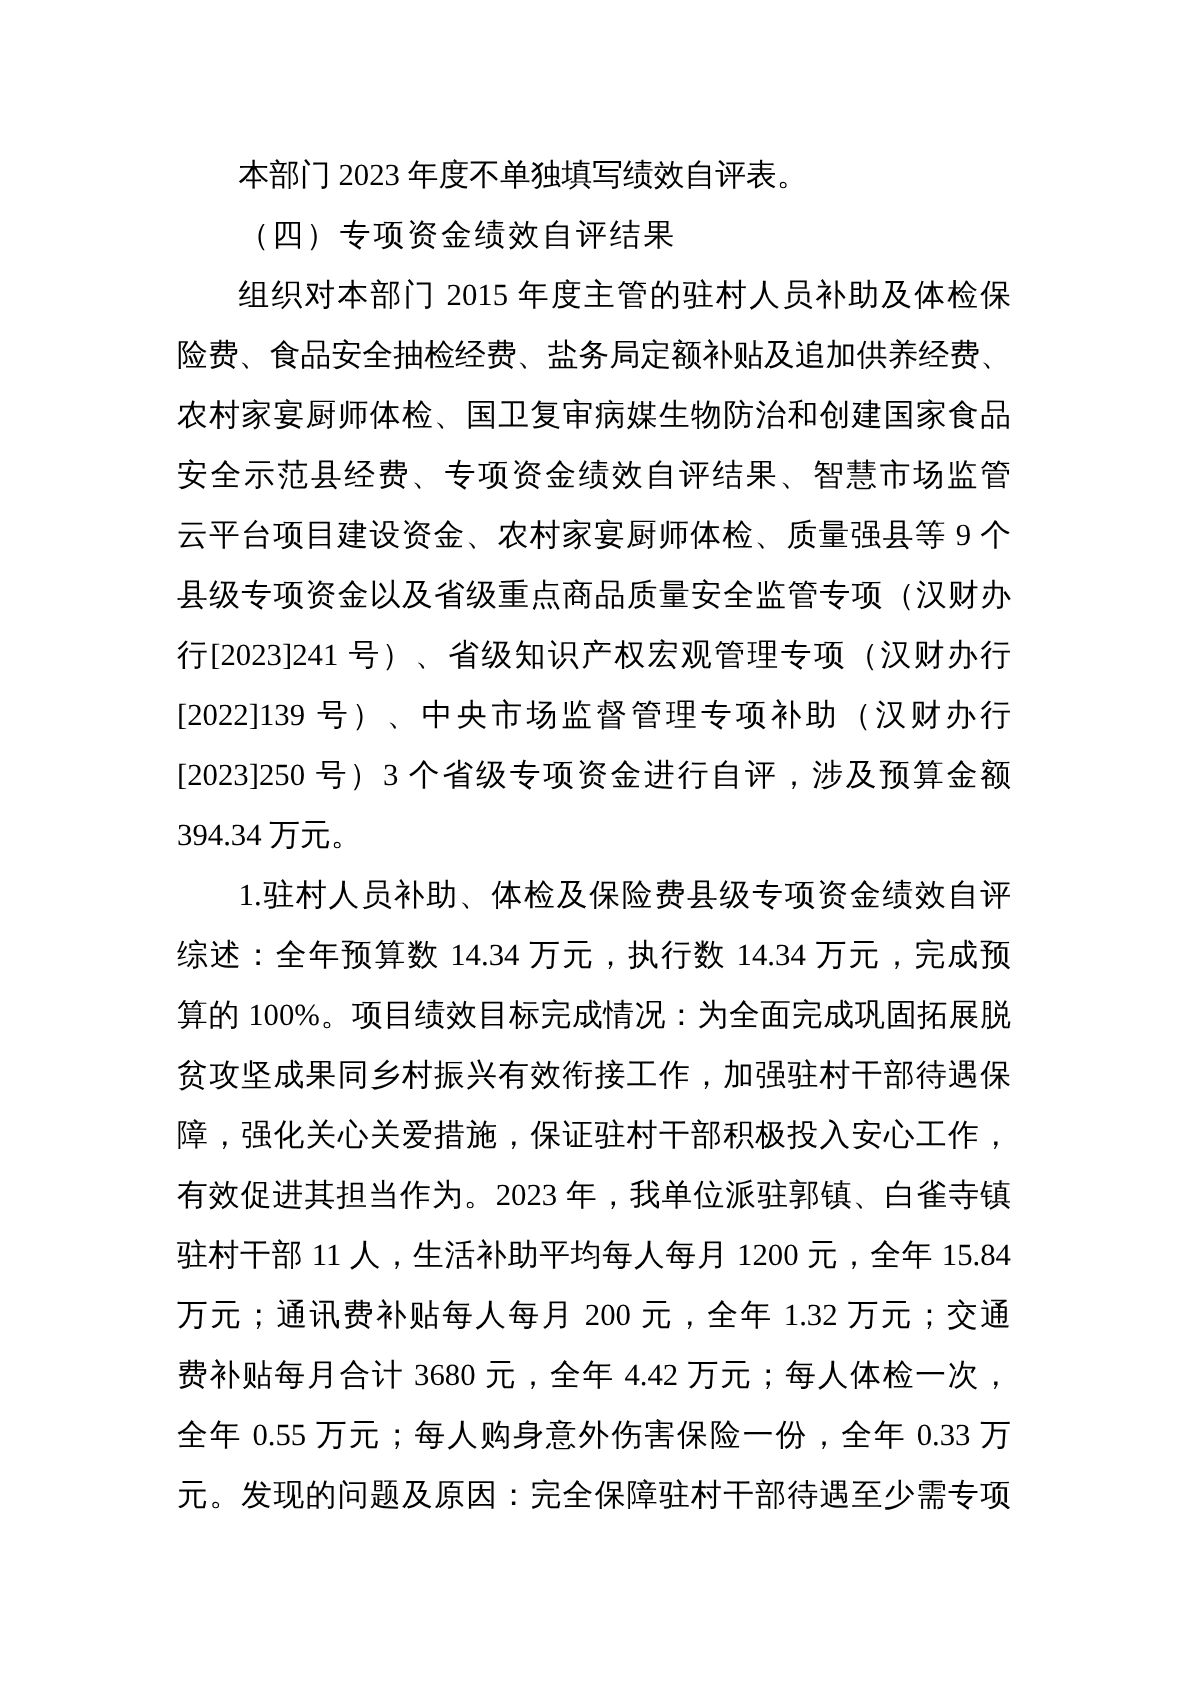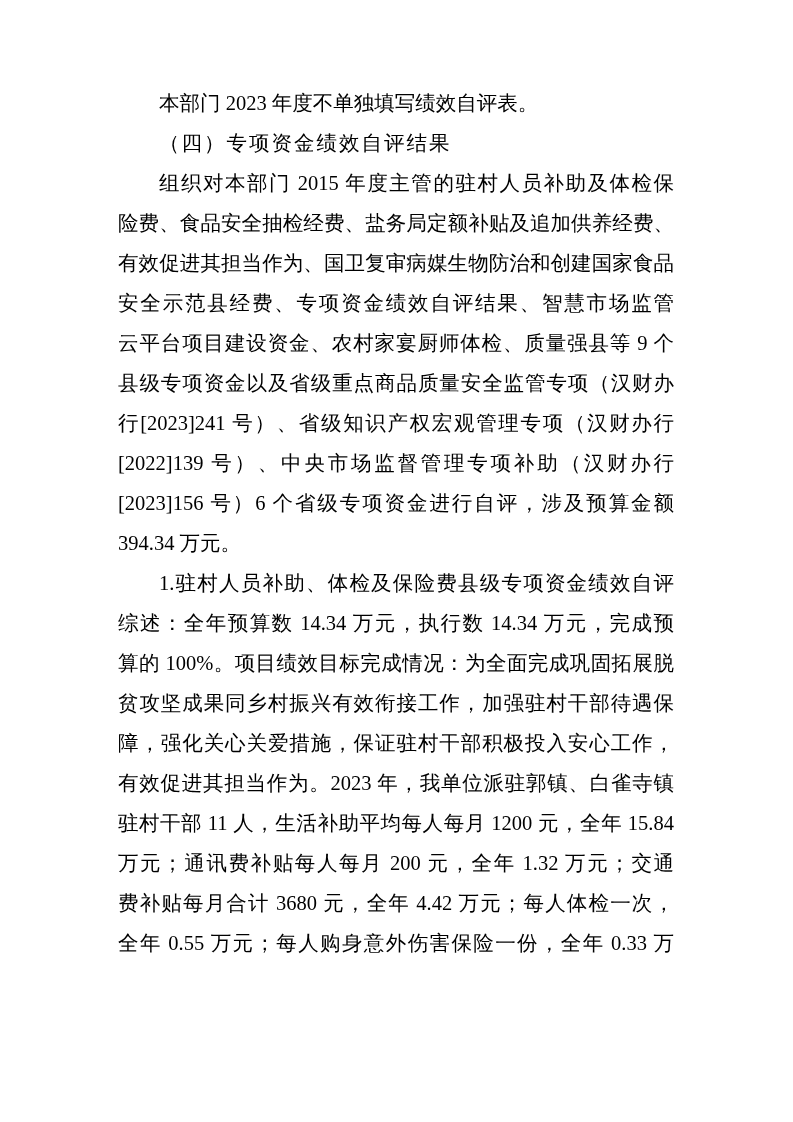--- a/index.html
+++ b/index.html
@@ -10,21 +10,21 @@
   .page {
     position: relative;
     width: 793px;
     height: 1122px;
     background: #ffffff;
     overflow: hidden;
   }
   .content {
     position: absolute;
     left: 118px;
-    top: 83px;
+    top: 97px;
     width: 556px;
     color: #000000;
     font-family: "Liberation Serif", "DejaVu Serif", serif;
     font-size: 20.5px;
     line-height: 40px;
     font-weight: 400;
   }
   .line {
     text-align: left;
     white-space: normal;
@@ -46,32 +46,33 @@
 </style>
 </head>
 <body>
 
 <div class="page">
   <div class="content">
     <div class="line indent">本部门 2023 年度不单独填写绩效自评表。</div>
     <div class="line indent heading">（四）专项资金绩效自评结果</div>
     <div class="line indent fill">组织对本部门 2015 年度主管的驻村人员补助及体检保</div>
     <div class="line fill">险费、食品安全抽检经费、盐务局定额补贴及追加供养经费、</div>
-    <div class="line fill">有效促进其担当作为、国卫复审病媒生物防治和创建国家食品</div>
+    <div class="line fill">农村家宴厨师体检、国卫复审病媒生物防治和创建国家食品</div>
     <div class="line fill">安全示范县经费、专项资金绩效自评结果、智慧市场监管</div>
     <div class="line fill">云平台项目建设资金、农村家宴厨师体检、质量强县等 9 个</div>
     <div class="line fill">县级专项资金以及省级重点商品质量安全监管专项（汉财办</div>
     <div class="line fill">行[2023]241 号）、省级知识产权宏观管理专项（汉财办行</div>
     <div class="line fill">[2022]139 号）、中央市场监督管理专项补助（汉财办行</div>
-    <div class="line fill">[2023]156 号）6 个省级专项资金进行自评，涉及预算金额</div>
+    <div class="line fill">[2023]250 号）3 个省级专项资金进行自评，涉及预算金额</div>
     <div class="line">394.34 万元。</div>
     <div class="line indent fill">1.驻村人员补助、体检及保险费县级专项资金绩效自评</div>
     <div class="line fill">综述：全年预算数 14.34 万元，执行数 14.34 万元，完成预</div>
     <div class="line fill">算的 100%。项目绩效目标完成情况：为全面完成巩固拓展脱</div>
     <div class="line fill">贫攻坚成果同乡村振兴有效衔接工作，加强驻村干部待遇保</div>
     <div class="line fill">障，强化关心关爱措施，保证驻村干部积极投入安心工作，</div>
     <div class="line fill">有效促进其担当作为。2023 年，我单位派驻郭镇、白雀寺镇</div>
     <div class="line fill">驻村干部 11 人，生活补助平均每人每月 1200 元，全年 15.84</div>
     <div class="line fill">万元；通讯费补贴每人每月 200 元，全年 1.32 万元；交通</div>
     <div class="line fill">费补贴每月合计 3680 元，全年 4.42 万元；每人体检一次，</div>
     <div class="line fill">全年 0.55 万元；每人购身意外伤害保险一份，全年 0.33 万</div>
+    <div class="line fill">元。发现的问题及原因：完全保障驻村干部待遇至少需专项</div>
   </div>
 </div>
 
 </body></html>

